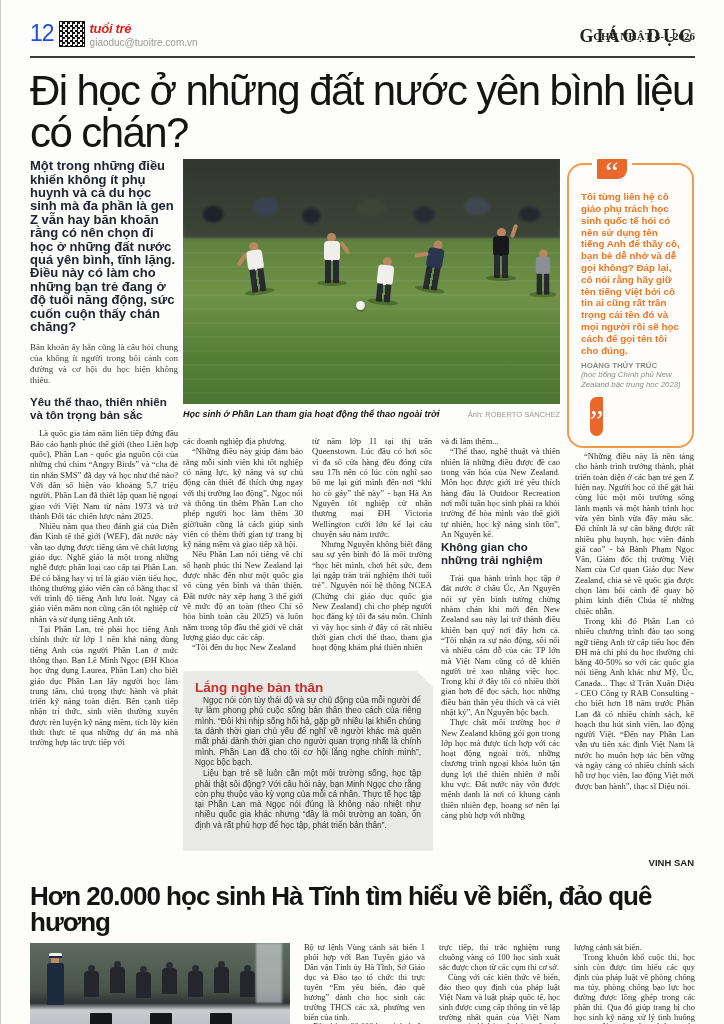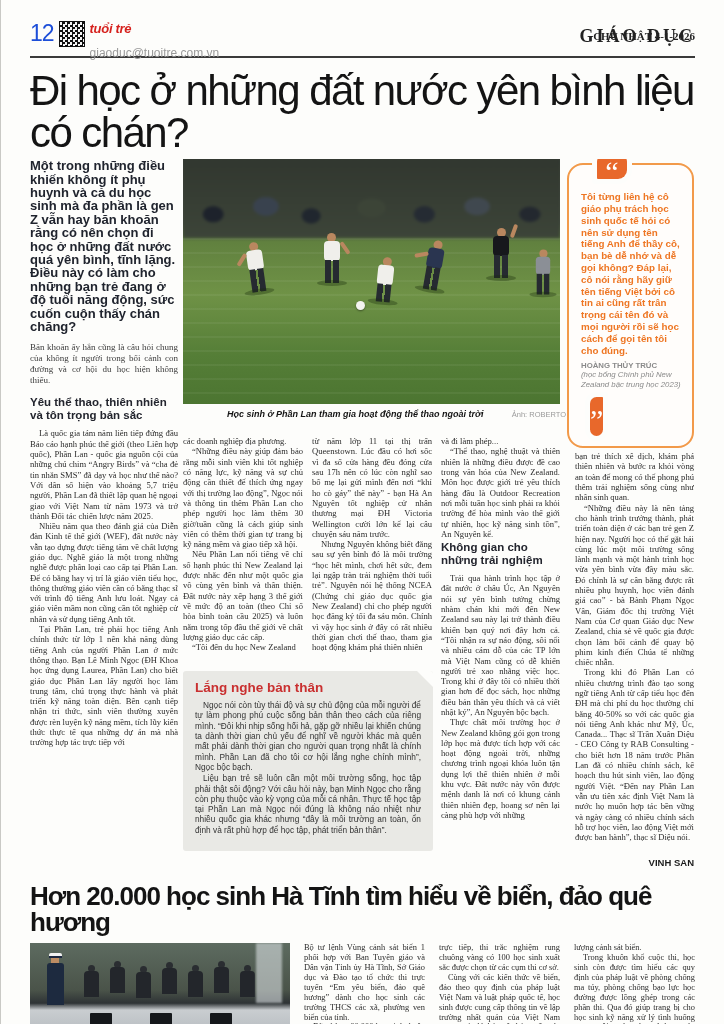--- a/index.html
+++ b/index.html
@@ -15,21 +15,21 @@
   header { position:relative; height:40px; margin:18px 29px 0;
     border-bottom:2px solid #3a3a3a; display:flex; align-items:flex-start; }
   .h-left { display:flex; align-items:flex-start; gap:5px; }
   .pagenum { font-family:"Liberation Sans",sans-serif; font-size:23px; font-weight:400;
     color:#1d4ed8; line-height:30px; letter-spacing:-1px; }
   .qr { width:26px; height:26px; margin-top:3px; border:1px solid #111;
     background: repeating-conic-gradient(#101010 0% 25%, #f4f4f4 0% 50%) 0 0/5px 5px; }
   .brandcol { display:flex; flex-direction:column; margin-top:4px; }
   .brand { font-family:"Liberation Sans",sans-serif; font-weight:800; font-style:italic;
     color:#d6231f; font-size:13px; line-height:13px; letter-spacing:-.3px; }
-  .email { font-family:"Liberation Sans",sans-serif; font-size:12px; color:#9a9a9a; margin-top:11px; }
+  .email { font-family:"Liberation Sans",sans-serif; font-size:10px; color:#9a9a9a; margin-top:2px; }
   .h-center { position:absolute; left:0; right:0; top:8px; text-align:right;
     font-size:18px; letter-spacing:3px; color:#222; font-weight:600; }
   .h-right { position:absolute; right:0; top:12px; font-size:11px; font-weight:700; color:#222; }
 
   
   h1.mainhead {
     margin:12px 29px 6px; font-family:"Liberation Sans",sans-serif;
     font-size:42px; line-height:.99; font-weight:400; letter-spacing:-1.6px; color:#141414;
   }
 
@@ -69,21 +69,21 @@
   .p-torso { width:16px; height:20px; border-radius:4px; margin:-1px auto 0; }
   .p-legs { width:14px; height:23px; margin:-1px auto 0;
     background:linear-gradient(90deg,#262a31 42%, transparent 42% 58%, #262a31 58%); }
   .t-white { background:#f0efeb; } .t-navy { background:#2a3550; }
   .t-black { background:#17181c; } .t-grey { background:#8b8f96; }
   .arm { position:absolute; width:4px; height:14px; background:#b9875f; border-radius:2px; }
   .ball { position:absolute; width:9px; height:9px; border-radius:50%; background:#f4f4f0;
     box-shadow:0 1px 2px rgba(0,0,0,.4); }
 
   .caption-row { position:absolute; display:flex; justify-content:space-between; align-items:baseline; }
-  .cap-main { left:153px; top:250px; width:377px;margin-left:44px; }
+  .cap-main { left:153px; top:250px; width:377px; }
   .caption { font-family:"Liberation Sans",sans-serif; font-weight:700; font-style:italic;
     font-size:9px; color:#141414; }
   .credit { font-family:"Liberation Sans",sans-serif; font-size:7.5px; color:#9a9a9a; white-space:nowrap; margin-left:8px; }
 
   .col2 { left:153px; top:277px; width:120px; height:233px; }
   .col3 { left:282px; top:277px; width:120px; height:233px; }
   .col4 { left:411px; top:277px; width:119px; height:430px; }
   .col5 { left:545px; top:292px; width:119px; height:405px; }
 
   
@@ -101,21 +101,21 @@
   .qnote { font-family:"Liberation Sans",sans-serif; font-style:italic; font-size:7.8px;
     line-height:9.2px; color:#8a8a8a; }
 
   
   .side-box { position:absolute; left:153px; top:512px; width:250px; height:180px;
     background:#e9e9e5; border-radius:3px; padding:9px 12px 8px; overflow:hidden; }
   .side-box .fold { position:absolute; top:0; right:0; width:0; height:0;
     border-left:16px solid transparent; border-top:16px solid #fdfdfb; }
   .side-box .fold::after{ content:""; position:absolute; }
   .side-box h3 { font-family:"Liberation Sans",sans-serif; font-weight:800; font-size:13.5px;
-    color:#c93030; margin-bottom:5px; }
+    color:#c93030; }
   .side-box p { font-family:"Liberation Sans",sans-serif; font-size:8.3px; line-height:10.3px;
     color:#333; text-align:justify; text-indent:8px; margin-bottom:1px; }
 
   .byline { font-family:"Liberation Sans",sans-serif; font-weight:800; font-size:9.5px;
     color:#1b1b1b; text-align:right; }
   .main-byline { position:absolute; left:545px; top:698px; width:119px; }
 
   
   .bottom { position:relative; margin:6px 29px 0; padding-top:6px; }
   h2.bhead { font-family:"Liberation Sans",sans-serif; font-weight:800; font-size:26px;
@@ -222,37 +222,36 @@
       <p class="body noindent">các doanh nghiệp địa phương.</p>
       <p class="body">“Những điều này giúp đảm bảo rằng mỗi sinh viên khi tốt nghiệp có năng lực, kỹ năng và sự chủ động cần thiết để thích ứng ngay với thị trường lao động”, Ngọc nói và thông tin thêm Phần Lan cho phép người học làm thêm 30 giờ/tuần cũng là cách giúp sinh viên có thêm thời gian tự trang bị kỹ năng mềm và giao tiếp xã hội.</p>
       <p class="body">Nếu Phần Lan nổi tiếng về chỉ số hạnh phúc thì New Zealand lại được nhắc đến như một quốc gia vô cùng yên bình và thân thiện. Đất nước này xếp hạng 3 thế giới về mức độ an toàn (theo Chỉ số hòa bình toàn cầu 2025) và luôn nằm trong tốp đầu thế giới về chất lượng giáo dục các cấp.</p>
       <p class="body">“Tôi đến du học New Zealand</p>
     </div>
     <div class="col col3">
       <p class="body noindent">từ năm lớp 11 tại thị trấn Queenstown. Lúc đầu có hơi sốc vì đa số cửa hàng đều đóng cửa sau 17h nên có lúc còn nghĩ sao bố mẹ lại gửi mình đến nơi “khỉ ho cò gáy” thế này” - bạn Hà An Nguyên tốt nghiệp cử nhân thương mại ĐH Victoria Wellington cười lớn kể lại câu chuyện sáu năm trước.</p>
       <p class="body">Nhưng Nguyên không biết đằng sau sự yên bình đó là môi trường “học hết mình, chơi hết sức, đem lại ngập tràn trải nghiệm thời tuổi trẻ”. Nguyên nói hệ thống NCEA (Chứng chỉ giáo dục quốc gia New Zealand) chỉ cho phép người học đăng ký tối đa sáu môn. Chính vì vậy học sinh ở đây có rất nhiều thời gian chơi thể thao, tham gia hoạt động khám phá thiên nhiên</p>
     </div>
     <div class="col col4">
-      <p class="body noindent">và đi làm phép...</p>
+      <p class="body noindent">và đi làm thêm...</p>
       <p class="body">“Thể thao, nghệ thuật và thiên nhiên là những điều được đề cao trong văn hóa của New Zealand. Môn học được giới trẻ yêu thích hàng đầu là Outdoor Recreation nơi mỗi tuần học sinh phải ra khỏi trường để hòa mình vào thế giới tự nhiên, học kỹ năng sinh tồn”, An Nguyên kể.</p>
       <h3 class="subhead" style="">Không gian cho những trải nghiệm</h3>
       <p class="body">Trải qua hành trình học tập ở đất nước ở châu Úc, An Nguyên nói sự yên bình tưởng chừng nhàm chán khi mới đến New Zealand sau này lại trở thành điều khiến bạn quý nơi đây hơn cả. “Tôi nhận ra sự náo động, sôi nổi và nhiều cám dỗ của các TP lớn mà Việt Nam cũng có dễ khiến người trẻ xao nhãng việc học. Trong khi ở đây tôi có nhiều thời gian hơn để đọc sách, học những điều bản thân yêu thích và cả viết nhật ký”, An Nguyên bộc bạch.</p>
       <p class="body">Thực chất môi trường học ở New Zealand không gói gọn trong lớp học mà được tích hợp với các hoạt động ngoài trời, những chương trình ngoại khóa luôn tận dụng lợi thế thiên nhiên ở mỗi khu vực. Đất nước này vốn được mệnh danh là nơi có khung cảnh thiên nhiên đẹp, hoang sơ nên lại càng phù hợp với những</p>
     </div>
 
     <aside class="quote-box">
       <span class="qmark top">“</span>
       <p class="qtext">Tôi từng liên hệ cô giáo phụ trách học sinh quốc tế hỏi có nên sử dụng tên tiếng Anh để thầy cô, bạn bè dễ nhớ và dễ gọi không? Đáp lại, cô nói rằng hãy giữ tên tiếng Việt bởi cô tin ai cũng rất trân trọng cái tên đó và mọi người rồi sẽ học cách để gọi tên tôi cho đúng.</p>
       <div class="qauthor">HOÀNG THỦY TRÚC</div>
       <div class="qnote">(học bổng Chính phủ New Zealand bậc trung học 2023)</div>
       <span class="qmark bottom">”</span>
     </aside>
 
     <div class="col col5">
-      <p class="body noindent">bạn trẻ thích xê dịch, khám phá thiên nhiên và bước ra khỏi vòng an toàn để mong có thể phong phú thêm trải nghiệm sống cùng như nhân sinh quan.</p>
       <p class="body">“Những điều này là nền tảng cho hành trình trưởng thành, phát triển toàn diện ở các bạn trẻ gen Z hiện nay. Người học có thể gặt hái cùng lúc một môi trường sống lành mạnh và một hành trình học vừa yên bình vừa đầy màu sắc. Đó chính là sự cân bằng được rất nhiều phụ huynh, học viên đánh giá cao” - bà Bành Phạm Ngọc Vân, Giám đốc thị trường Việt Nam của Cơ quan Giáo dục New Zealand, chia sẻ về quốc gia được chọn làm bối cảnh để quay bộ phim kinh điển Chúa tể những chiếc nhẫn.</p>
       <p class="body">Trong khi đó Phần Lan có nhiều chương trình đào tạo song ngữ tiếng Anh từ cấp tiểu học đến ĐH mà chi phí du học thường chỉ bằng 40-50% so với các quốc gia nói tiếng Anh khác như Mỹ, Úc, Canada... Thạc sĩ Trần Xuân Diệu - CEO Công ty RAB Consulting - cho biết hơn 18 năm trước Phần Lan đã có nhiều chính sách, kế hoạch thu hút sinh viên, lao động người Việt. “Đến nay Phần Lan vẫn ưu tiên xác định Việt Nam là nước họ muốn hợp tác bền vững và ngày càng có nhiều chính sách hỗ trợ học viên, lao động Việt mới được ban hành”, thạc sĩ Diệu nói.</p>
     </div>
     <div class="byline main-byline">VINH SAN</div>
 
     <aside class="side-box">
       <div class="fold"></div>
       <h3>Lắng nghe bản thân</h3>
       <p>Ngọc nói còn tùy thái độ và sự chủ động của mỗi người để tự làm phong phú cuộc sống bản thân theo cách của riêng mình. “Đôi khi nhịp sống hối hả, gặp gỡ nhiều lại khiến chúng ta dành thời gian chủ yếu để nghĩ về người khác mà quên mất phải dành thời gian cho người quan trọng nhất là chính mình. Phần Lan đã cho tôi cơ hội lắng nghe chính mình”, Ngọc bộc bạch.</p>
       <p>Liệu bạn trẻ sẽ luôn cần một môi trường sống, học tập phải thật sôi động? Với câu hỏi này, bạn Minh Ngọc cho rằng còn phụ thuộc vào kỳ vọng của mỗi cá nhân. Thực tế học tập tại Phần Lan mà Ngọc nói đúng là không náo nhiệt như nhiều quốc gia khác nhưng “đây là môi trường an toàn, ổn định và rất phù hợp để học tập, phát triển bản thân”.</p>

